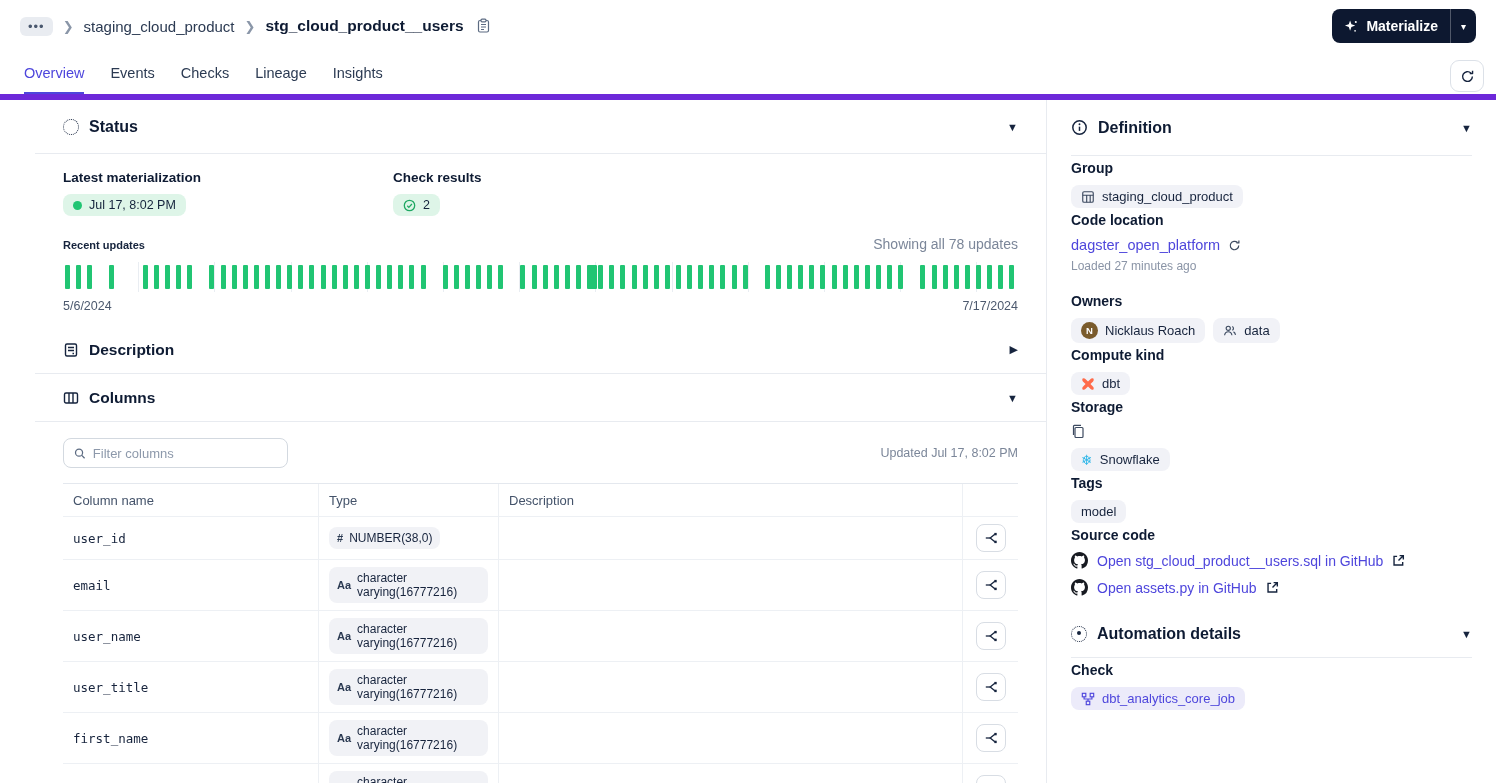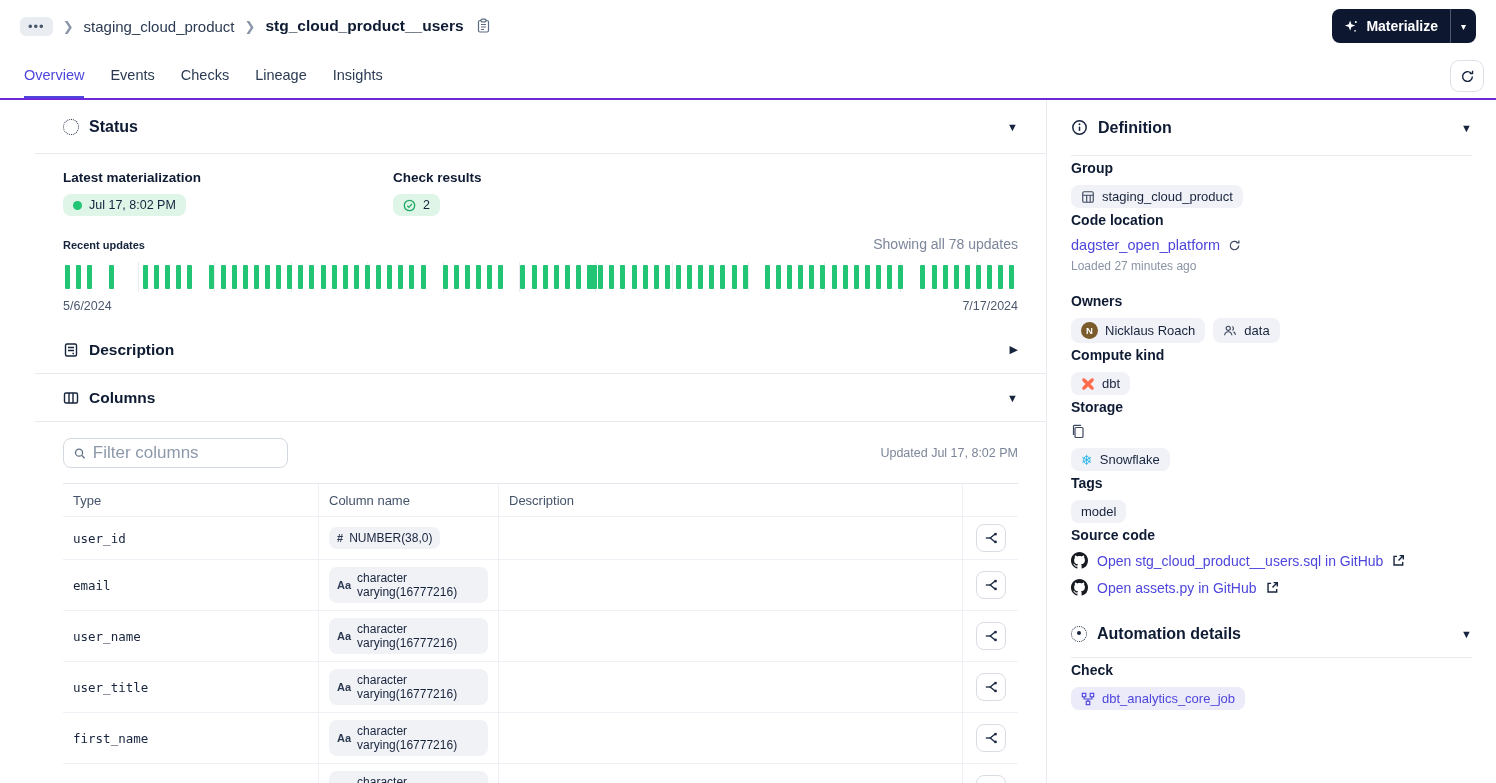--- a/index.html
+++ b/index.html
@@ -14,21 +14,21 @@
   .crumb-sep { color:#8A96A8; font-size:13px; }
   .crumb-group { color:#2B3A52; cursor:pointer; }
   .crumb-asset { color:#0E1B33; font-weight:700; font-size:15.5px; }
   .copy-title-btn { margin-left:2px; cursor:pointer; color:#5C6B82; }
 
   .mat-split { display:flex; align-items:stretch; background:#0D1830; border-radius:8px; overflow:hidden; height:34px; color:#fff; }
   .mat-main { display:flex; align-items:center; gap:7px; padding:0 12px 0 12px; font-size:14px; font-weight:600; cursor:pointer; }
   .mat-caret { display:flex; align-items:center; padding:0 10px; border-left:1px solid rgba(255,255,255,.28); cursor:pointer; font-size:10px; }
 
   
-  .tabbar { height:48px; display:flex; align-items:center; padding:0 24px; border-bottom:2px solid #6d28d9; position:relative; }
+  .tabbar { height:48px; display:flex; align-items:center; padding:0 24px; border-bottom:6px solid #6d28d9; position:relative; }
   .tabs { display:flex; gap:26px; height:100%; }
   .tab { display:flex; align-items:center; font-size:14.5px; color:#2B3A52; cursor:pointer; border-bottom:2px solid transparent; padding-top:2px; }
   .tab.active { color:#4E46DC; border-bottom-color:#4E46DC; font-weight:500; }
   .refresh-btn { position:absolute; right:12px; top:8px; width:34px; height:32px; border:1px solid #DCE1E8; border-radius:9px; background:#fff; display:flex; align-items:center; justify-content:center; cursor:pointer; }
 
   
   .main { display:flex; height:683px; }
   .left-col { width:1047px; border-right:1px solid #E8EBF0; overflow:hidden;padding-left:35px; }
   .right-col { flex:1; overflow:hidden; padding:0 24px; }
 
@@ -53,21 +53,21 @@
   .timeline { margin-top:10px; height:30px; display:flex; align-items:center;
     background:repeating-linear-gradient(to right, transparent 0 75.2px, #E9EDF2 75.2px 76.2px); }
   .tl-slot { flex:1; height:26px; position:relative; }
   .tl-bar { position:absolute; left:2px; top:1px; width:5px; height:24px; background:#21C573; border-radius:1px; }
   .tl-bar.wide { width:10px; }
   .dates-row { display:flex; justify-content:space-between; margin-top:7px; font-size:12.5px; color:#4C596E; }
 
   
   .filter-row { display:flex; align-items:center; justify-content:space-between; padding:16px 28px 0; }
   .filter-input { display:flex; align-items:center; gap:7px; width:225px; height:30px; border:1px solid #D3D9E0; border-radius:8px; padding:0 10px; background:#fff; }
-  .filter-input input { border:none; outline:none; font-size:17px; width:100%; color:#a16207; font-family:inherit; }
+  .filter-input input { border:none; outline:none; font-size:13px; width:100%; color:#a16207; font-family:inherit; }
   .filter-input input::placeholder { color:#8D99AB; }
   .updated { font-size:12.5px; color:#7B8699; }
 
   .col-table { margin:15px 28px 0; border-top:1px solid #E4E8EE; }
   .tr { display:grid; grid-template-columns:255px 180px 1fr 56px; border-bottom:1px solid #EDF0F4; }
   .th { font-size:13px; color:#44536A; padding:8px 10px; }
   .td { padding:7px 10px; display:flex; align-items:center; min-height:38px; }
   .tr > div + div { border-left:1px solid #EDF0F4; }
   .tr.head > div { min-height:32px; display:flex; align-items:center; }
   .col-name { font-family:"DejaVu Sans Mono",monospace; font-size:12.5px; color:#17243D; }
@@ -453,22 +453,22 @@
           <circle cx="6" cy="6" r="4.2"></circle>
             <path d="M9.2 9.2 12.6 12.6"></path>
         </svg>
         <input value="" placeholder="Filter columns" style="">
       </div>
       <span class="updated">Updated Jul 17, 8:02 PM</span>
     </div>
 
     <div class="col-table">
       <div class="tr head">
+        <div class="th">Column name</div>
         <div class="th">Type</div>
-        <div class="th">Column name</div>
         <div class="th">Description</div>
         <div class="th"></div>
       </div>
       <div id="col-table-body">
           <div class="tr">
             <div class="td col-name">user_id</div>
             <div class="td">
               <span class="type-badge">
                 <span class="tb-ic">#</span>
                 <span>NUMBER(38,0)</span>

